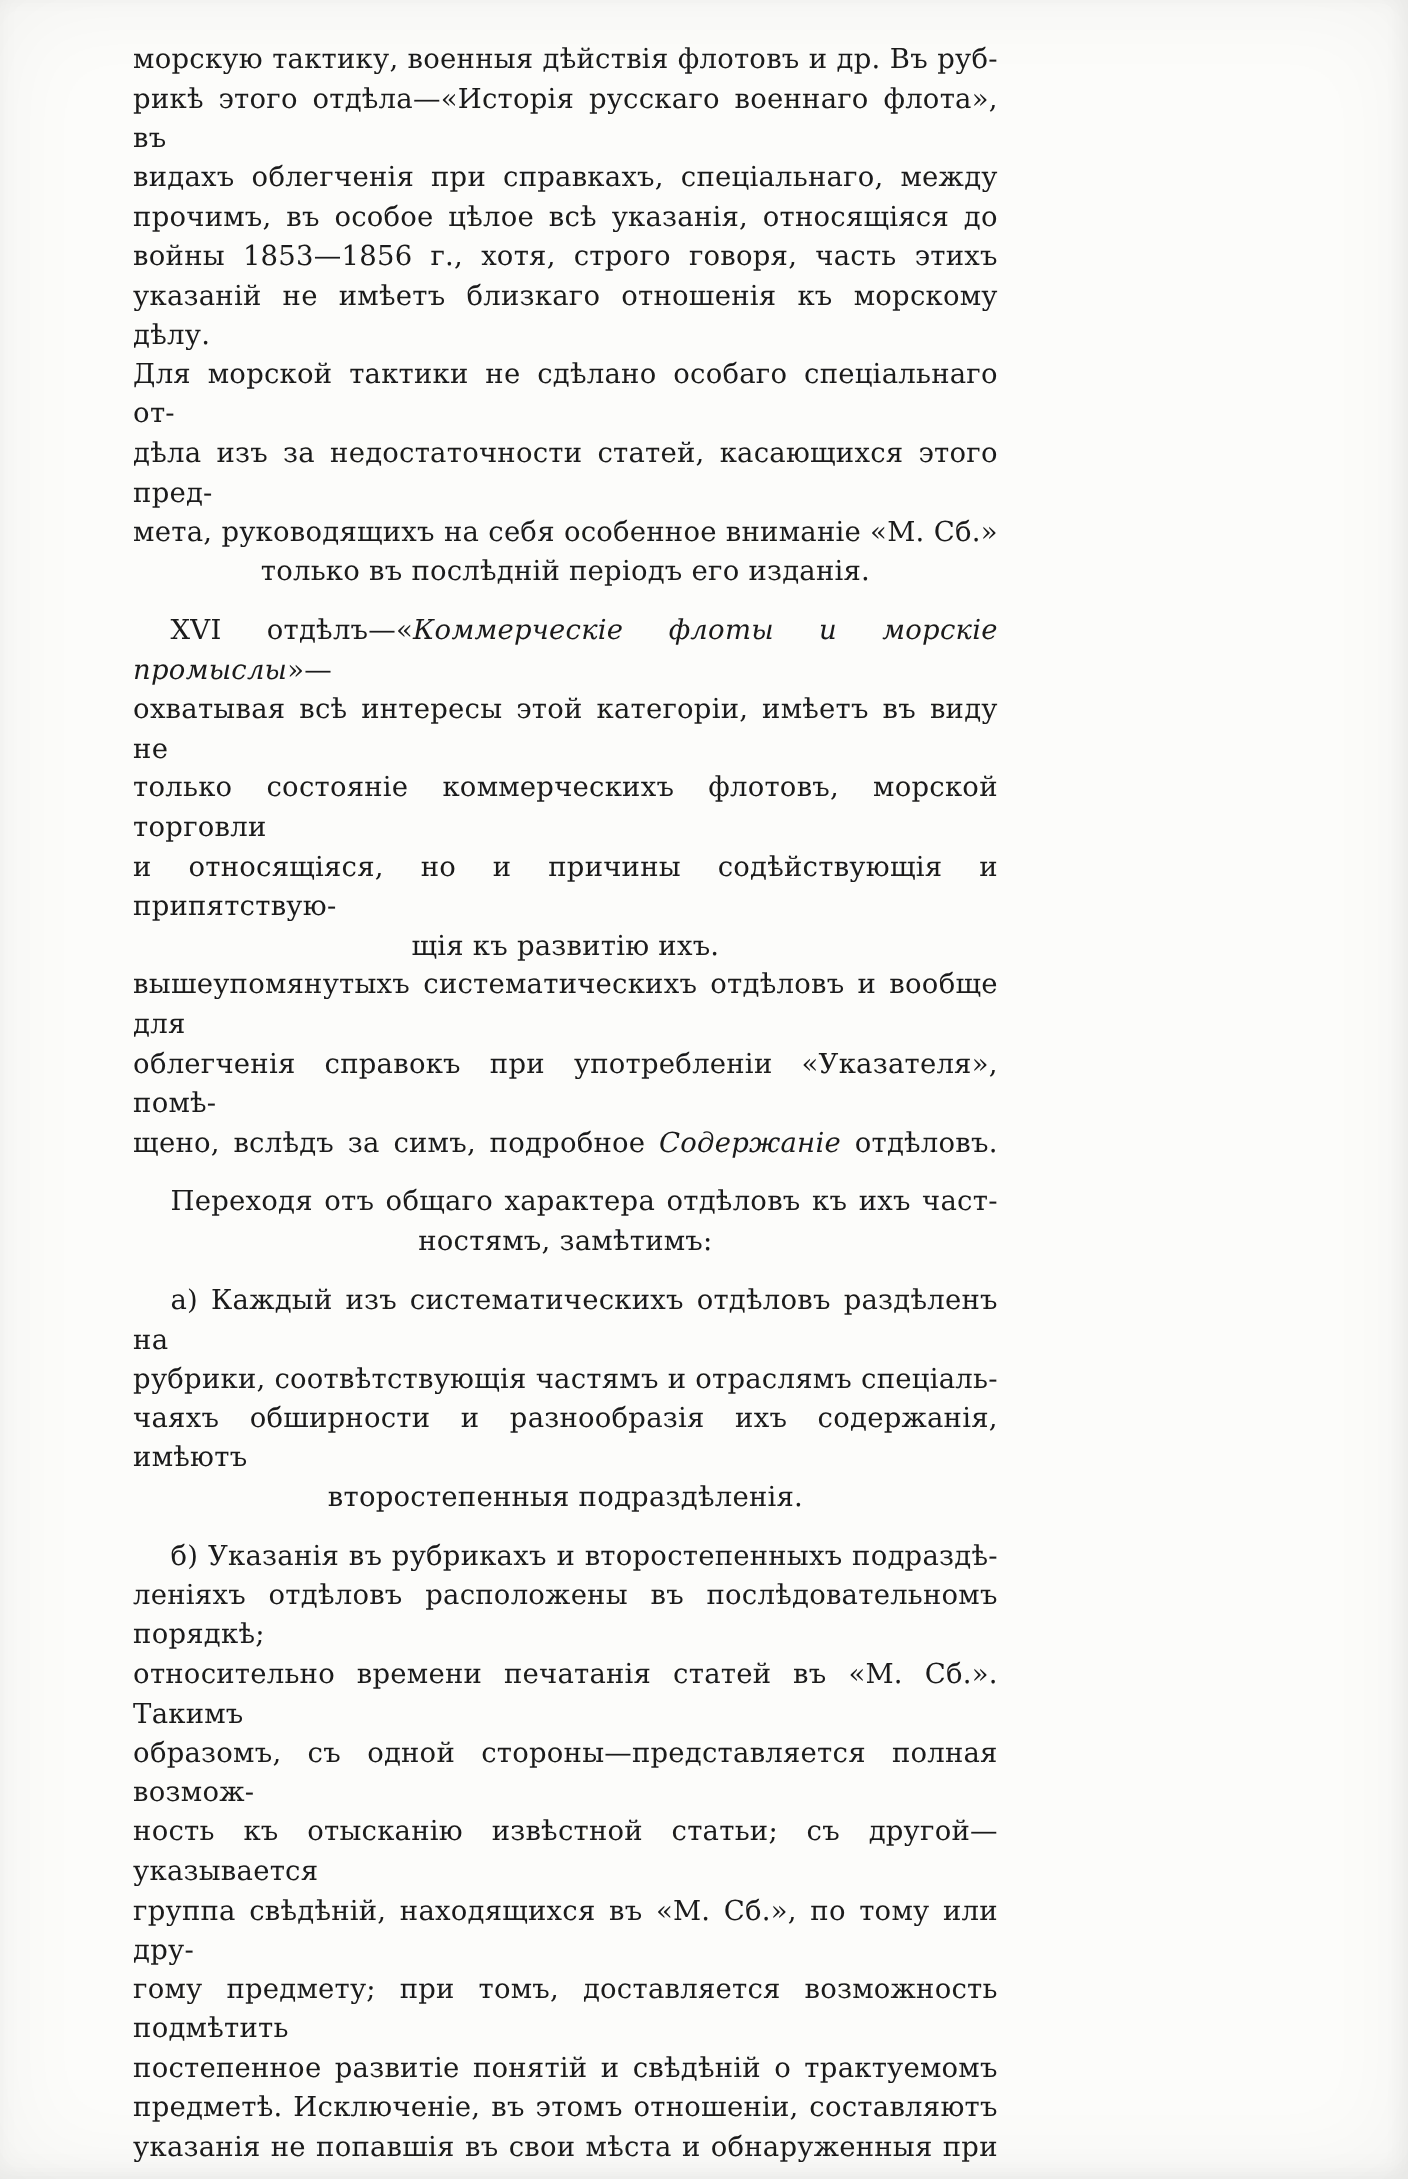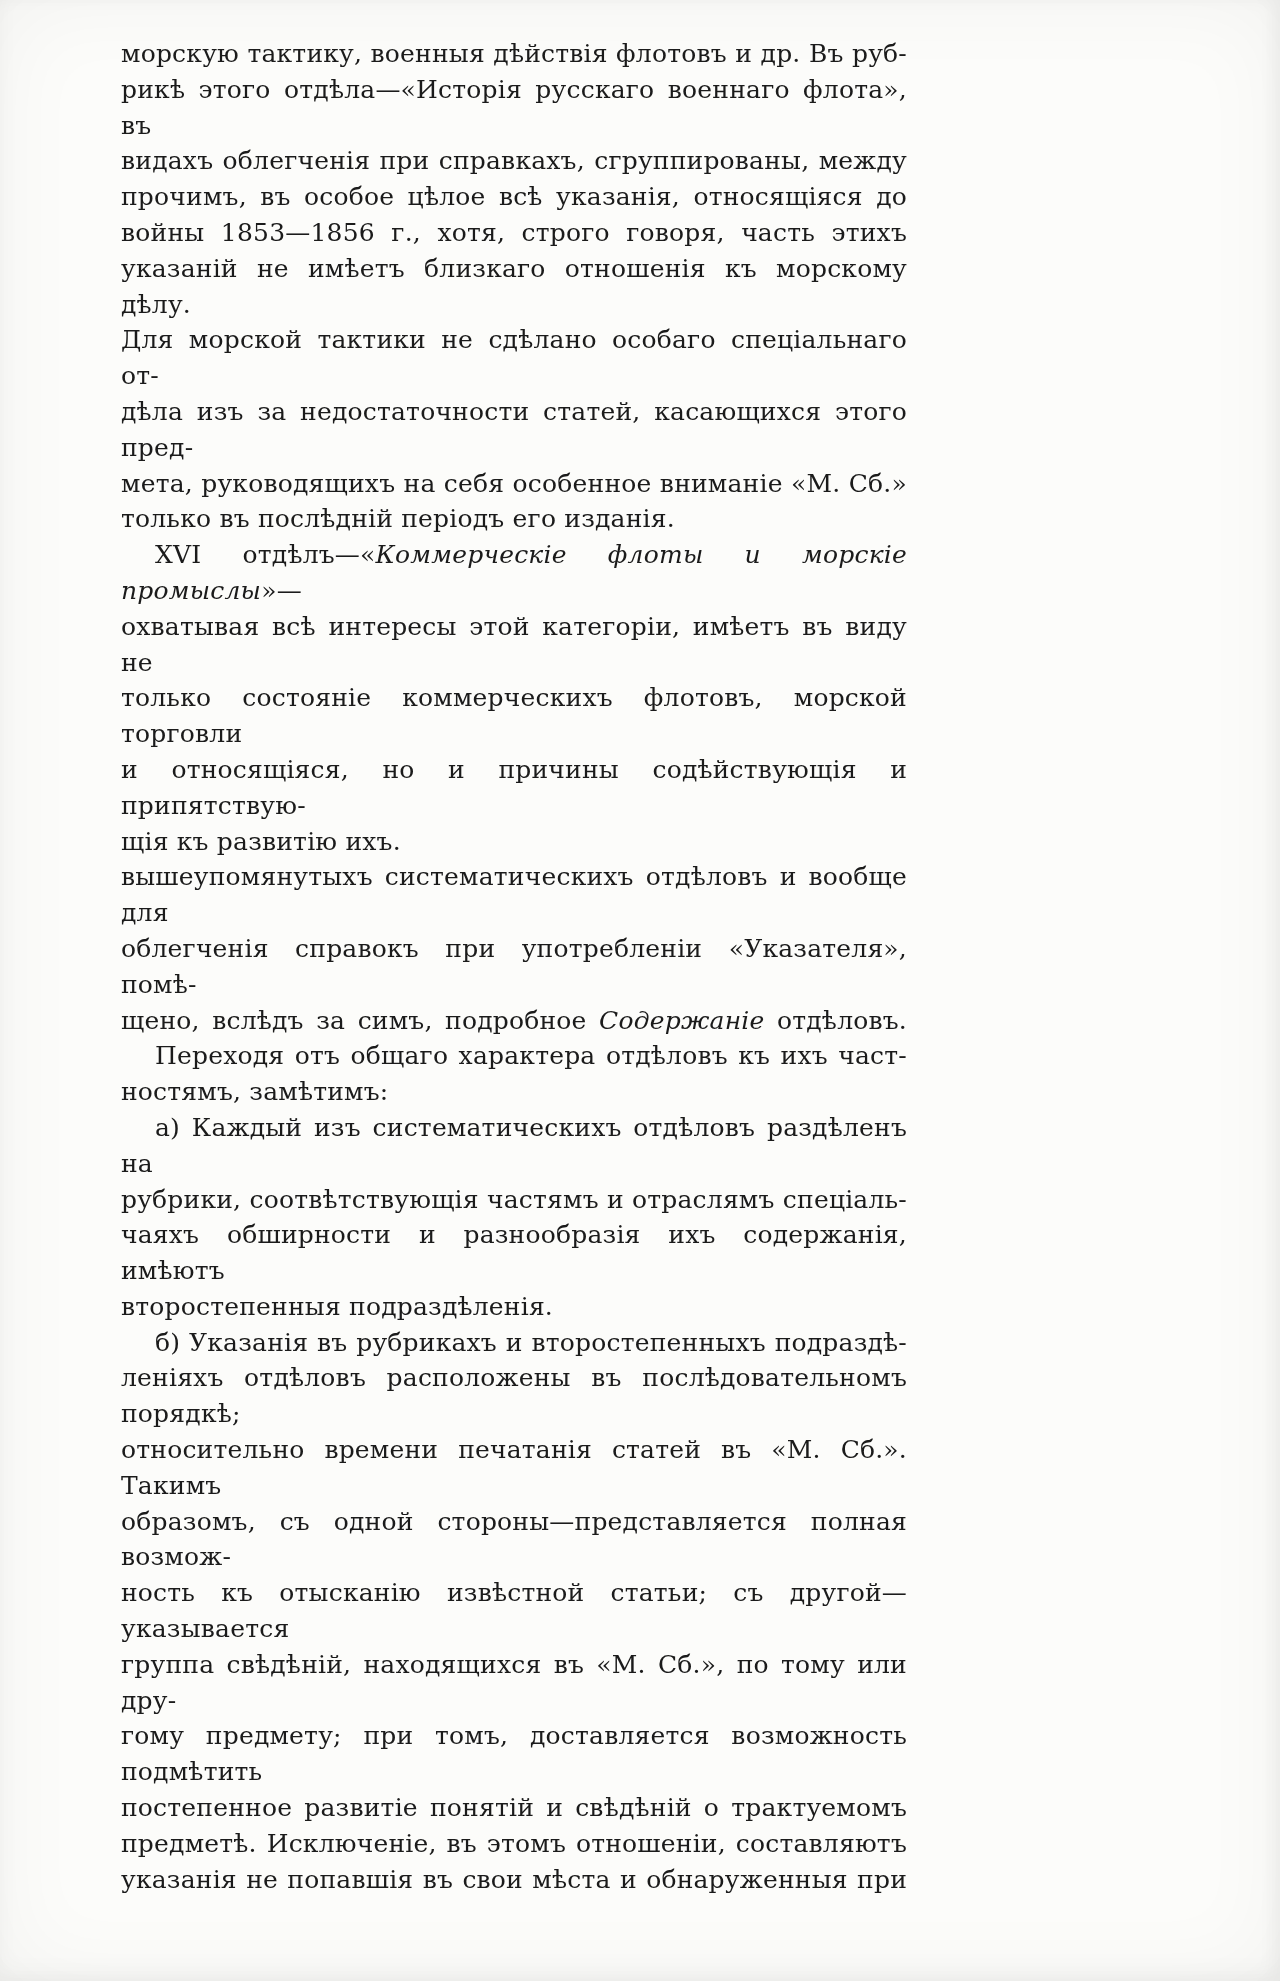--- a/index.html
+++ b/index.html
@@ -24,42 +24,43 @@
     left: 121px;
     top: 36px;
     width: 786px;
     font-family: "DejaVu Serif", "Liberation Serif", serif;
     font-size: 25px;
     line-height: 35.8px;
     color: #1b1b1b;
     letter-spacing: 0.2px;
   }
   .line {
-    text-align: left;
+    text-align: center;
     min-height: 35.8px;
   }
   .line.j {
     text-align: justify;
     text-align-last: justify;
   }
   .line.ind {
     text-indent: 34px;
+    margin-top: 18px;
   }
   .it {
     font-style: italic;
   }
 </style>
 </head>
 <body>
 
 <div class="scan-page">
   <div class="text-block" id="text-block">
       <div class="line j"><span>морскую тактику, военныя дѣйствія флотовъ и др. Въ руб-</span></div>
       <div class="line j"><span>рикѣ этого отдѣла—«Исторія русскаго военнаго флота», въ</span></div>
-      <div class="line j"><span>видахъ облегченія при справкахъ, сгруппированы, между</span></div>
+      <div class="line j"><span>видахъ облегченія при справкахъ, спеціальнаго, между</span></div>
       <div class="line j"><span>прочимъ, въ особое цѣлое всѣ указанія, относящіяся до</span></div>
       <div class="line j"><span>войны 1853—1856 г., хотя, строго говоря, часть этихъ</span></div>
       <div class="line j"><span>указаній не имѣетъ близкаго отношенія къ морскому дѣлу.</span></div>
       <div class="line j"><span>Для морской тактики не сдѣлано особаго спеціальнаго от-</span></div>
       <div class="line j"><span>дѣла изъ за недостаточности статей, касающихся этого пред-</span></div>
       <div class="line j"><span>мета, руководящихъ на себя особенное вниманіе «М. Сб.»</span></div>
       <div class="line"><span>только въ послѣдній періодъ его изданія.</span></div>
       <div class="line j ind"><span>XVI отдѣлъ—«</span><span class="it">Коммерческіе флоты и морскіе промыслы</span><span>»—</span></div>
       <div class="line j"><span>охватывая всѣ интересы этой категоріи, имѣетъ въ виду не</span></div>
       <div class="line j"><span>только состояніе коммерческихъ флотовъ, морской торговли</span></div>

